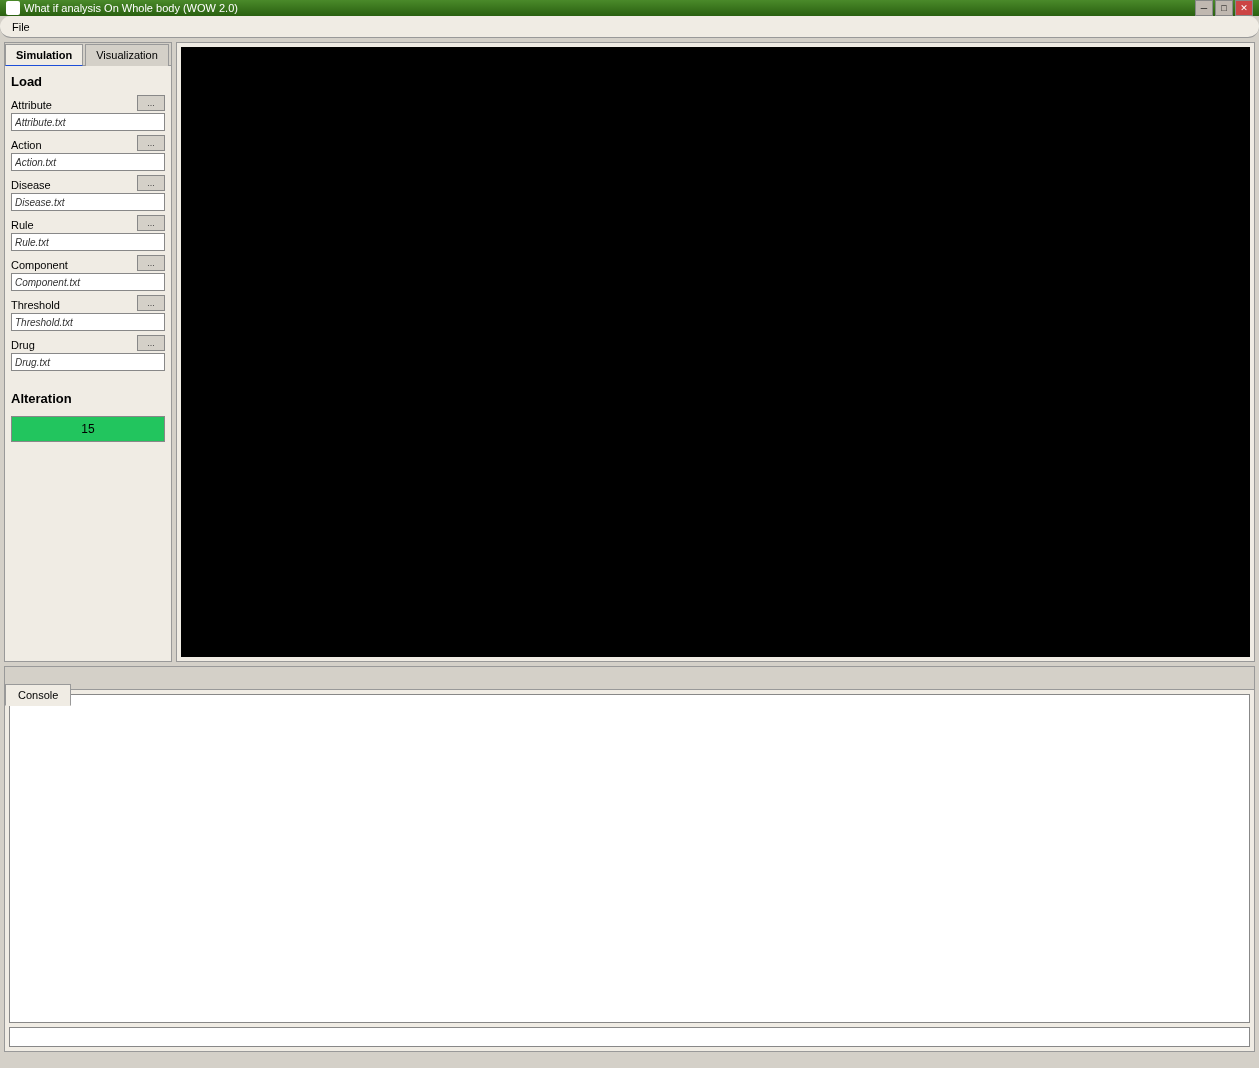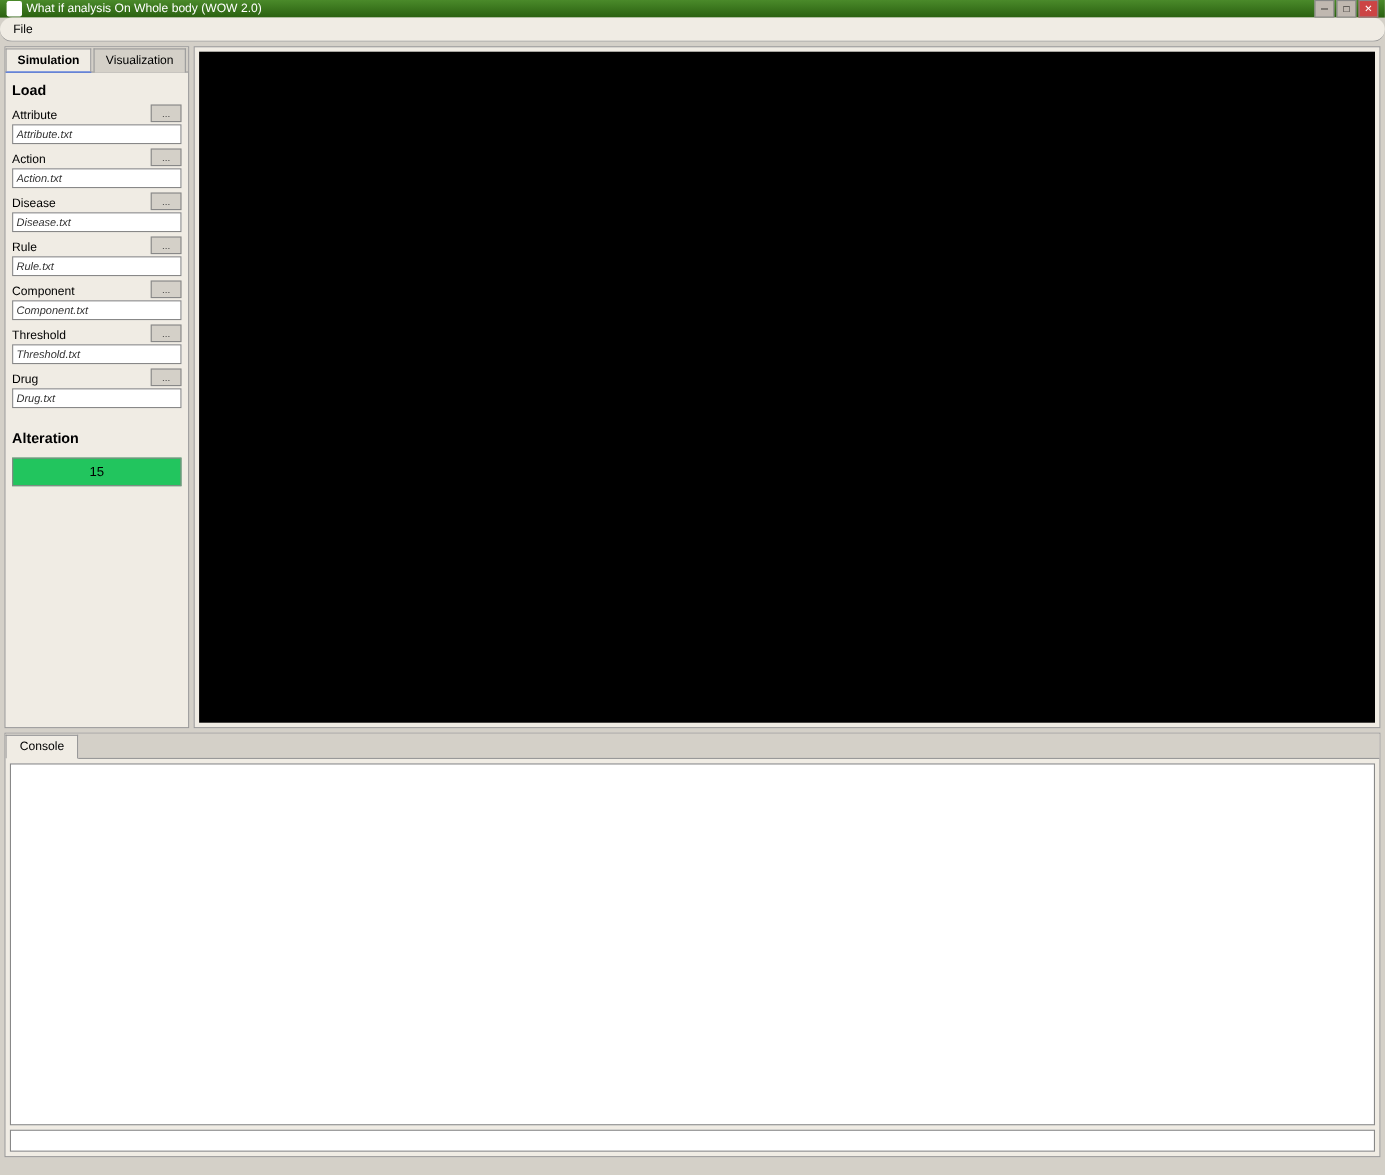--- a/index.html
+++ b/index.html
@@ -241,21 +241,21 @@
     }
     .console-tab {
       padding: 4px 12px;
       cursor: pointer;
       font-size: 11px;
       background: #d4d0c8;
       border: 1px solid #999;
       border-bottom: none;
       margin-right: 2px;
       position: relative;
-      top: 1px;
+      top: 17px;
     }
     .console-tab.active {
       background: #f0ece4;
       border-bottom: 1px solid #f0ece4;
     }
 
     .console-content {
       flex: 1;
       display: flex;
       flex-direction: column;

